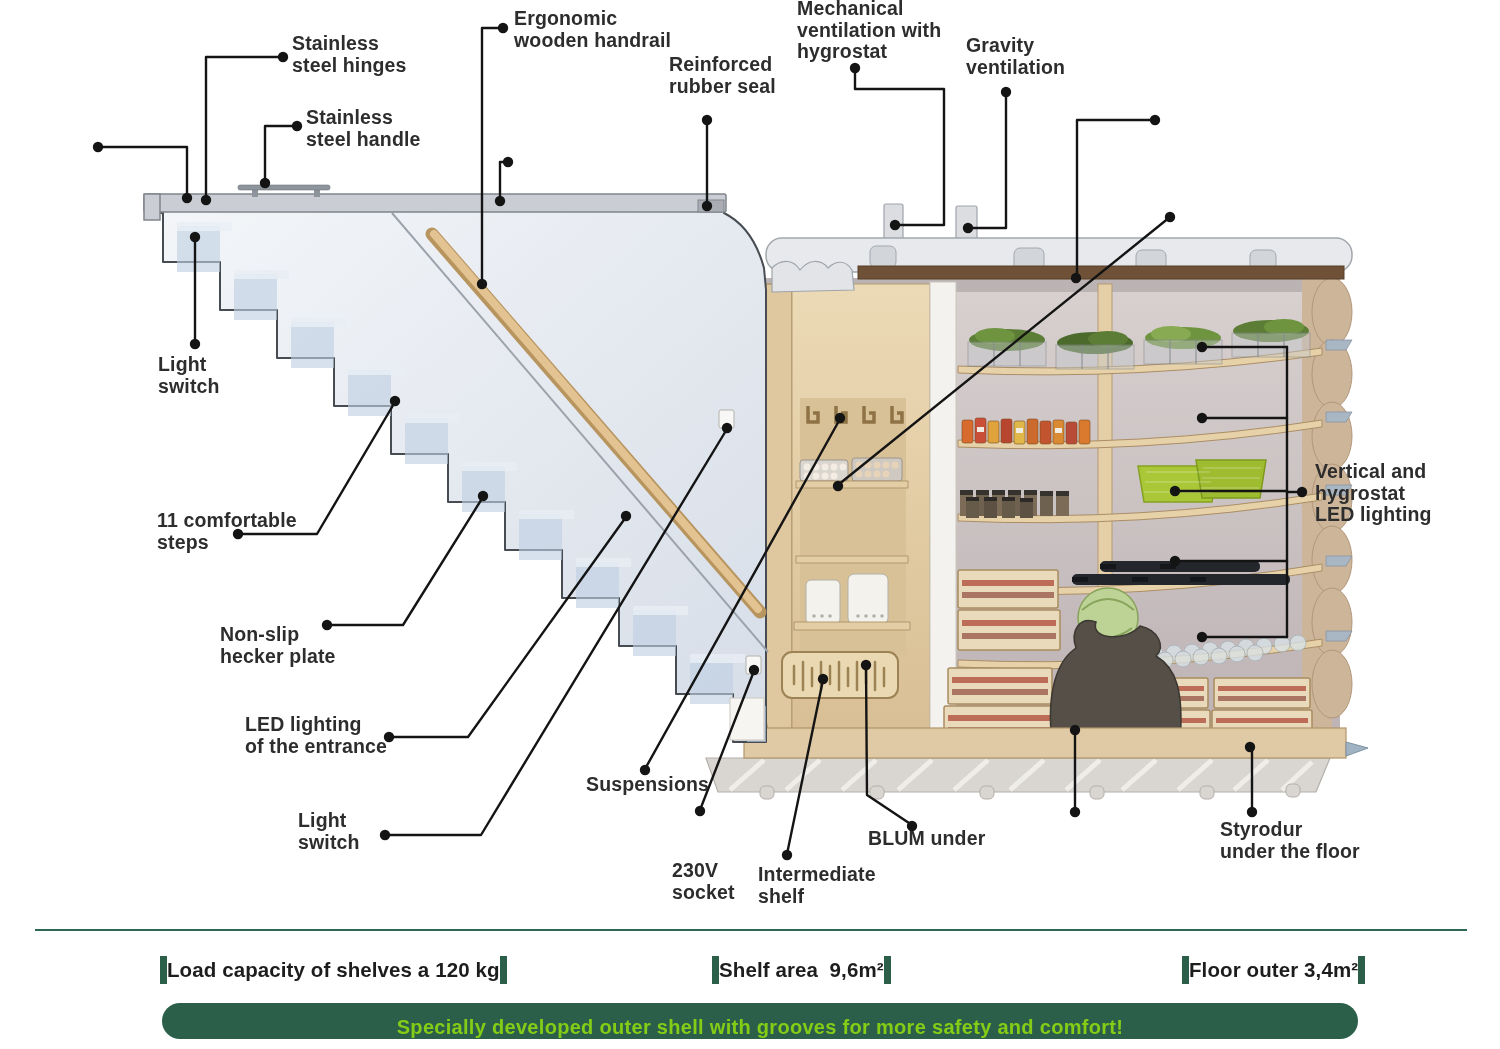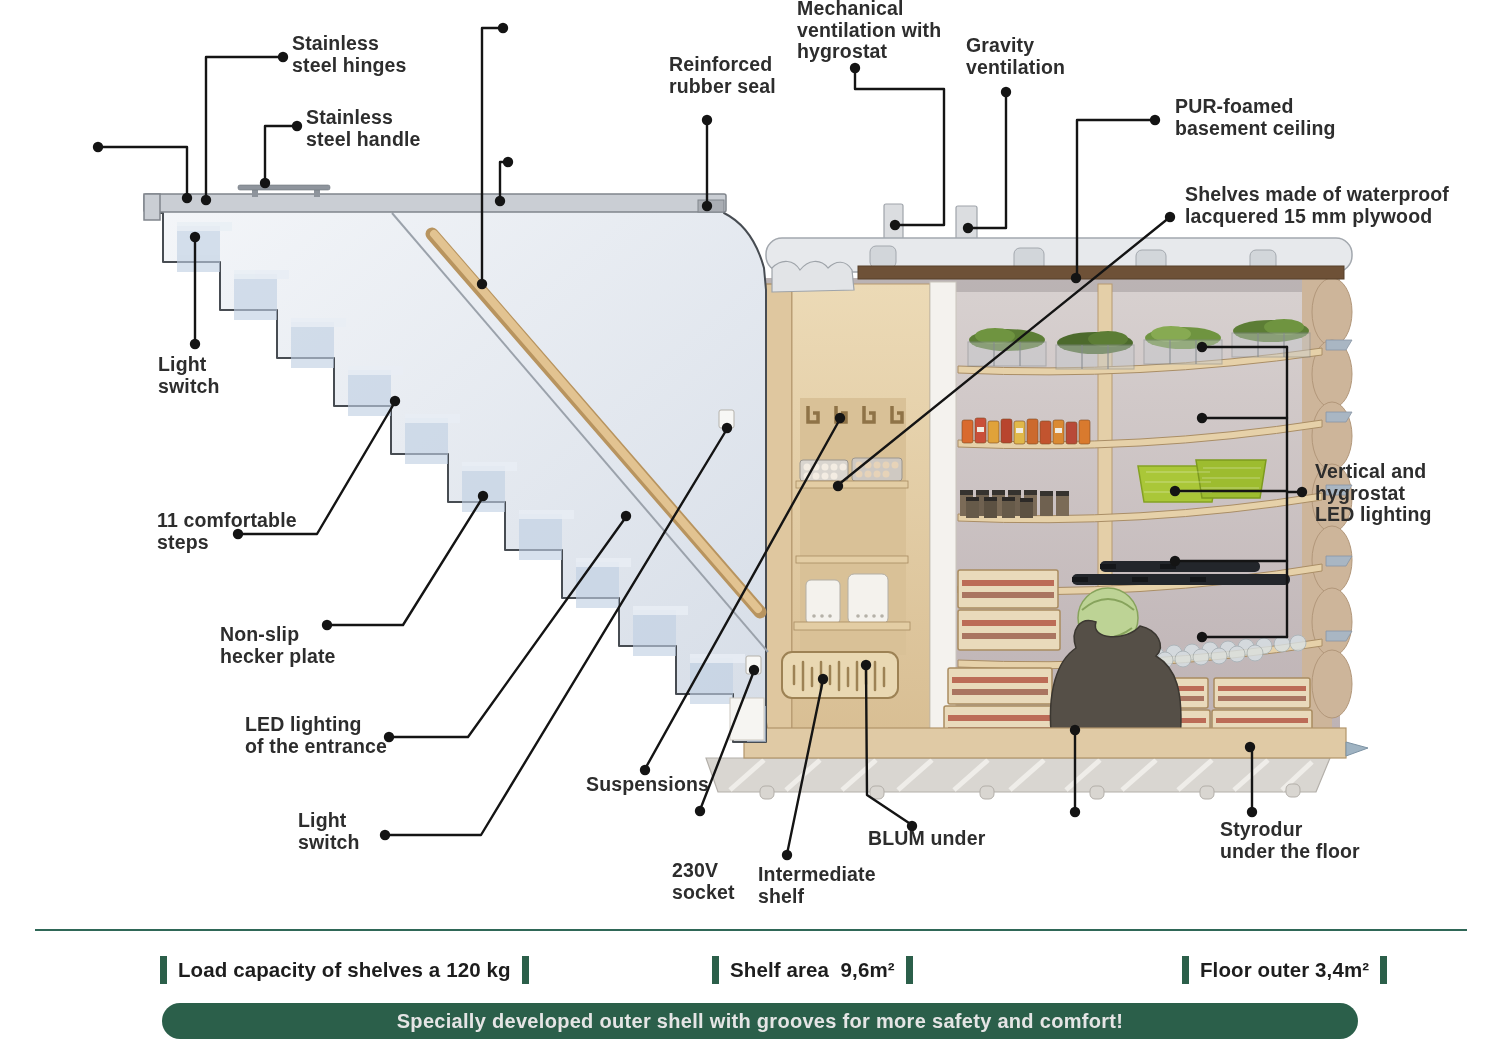--- a/index.html
+++ b/index.html
@@ -1,26 +1,26 @@
 <!DOCTYPE html>
 <html><head>
 <meta charset="utf-8">
 <style>
   html,body{margin:0;padding:0;background:#ffffff;}
   .canvas{position:relative;width:1500px;height:1049px;background:#ffffff;overflow:hidden;
           font-family:"Liberation Sans",sans-serif;}
   .canvas svg{position:absolute;left:0;top:0;}
   .callout{position:absolute;font:700 19.5px/21.5px "Liberation Sans",sans-serif;
            color:#2d2d2d;white-space:pre-line;letter-spacing:.15px;}
-  .stat{position:absolute;top:956px;display:flex;align-items:center;gap:11px;
+  .stat{position:absolute;top:956px;display:flex;align-items:center;gap:0;
         font:700 20.5px "Liberation Sans",sans-serif;color:#1d1d1d;letter-spacing:.1px;}
   .stat .bar{width:7px;height:28px;background:#2b5f4a;}
   .banner{position:absolute;left:162px;top:1003px;width:1196px;height:36px;background:#2b5f4a;
-          border-radius:22px;display:flex;align-items:center;justify-content:center;
-          font:600 20px "Liberation Sans",sans-serif;color:#e5e5e5;letter-spacing:.3px;}
+          border-radius:22px;display:flex;align-items:flex-end;justify-content:center;
+          font:600 20px "Liberation Sans",sans-serif;color:#84cc16;letter-spacing:.3px;}
   .divider{position:absolute;left:35px;top:929px;width:1432px;height:0;
            border-top:2.5px solid #2f6757;}
 </style>
 </head>
 <body>
 
 <div class="canvas">
 
 <svg width="1500" height="1049" viewBox="0 0 1500 1049">
   <defs>
@@ -481,31 +481,29 @@
         <circle cx="1075" cy="730" r="5.2"></circle>
     <circle cx="1252" cy="812" r="5.2"></circle>
         <circle cx="1250" cy="747" r="5.2"></circle>
   </g>
 </svg>
 
 <div class="callout" style="left:292px;top:33px">Stainless
 steel hinges</div>
 <div class="callout" style="left:306px;top:107px">Stainless
 steel handle</div>
+<div class="callout" style="left:514px;top:8px">Ergonomic
+wooden handrail</div>
 <div class="callout" style="left:669px;top:54px">Reinforced
 rubber seal</div>
 <div class="callout" style="left:797px;top:-2px">Mechanical
 ventilation with
 hygrostat</div>
 <div class="callout" style="left:966px;top:35px">Gravity
 ventilation</div>
-<div class="callout" style="left:1175px;top:96px">PUR-foamed
-basement ceiling</div>
-<div class="callout" style="left:1185px;top:184px">Shelves made of waterproof
-lacquered 15 mm plywood</div>
 <div class="callout" style="left:1315px;top:461px">Vertical and hygrostat
 LED lighting</div>
 <div class="callout" style="left:158px;top:354px">Light
 switch</div>
 <div class="callout" style="left:157px;top:510px">11 comfortable
 steps</div>
 <div class="callout" style="left:220px;top:624px">Non-slip
 hecker plate</div>
 <div class="callout" style="left:245px;top:714px">LED lighting
 of the entrance</div>

